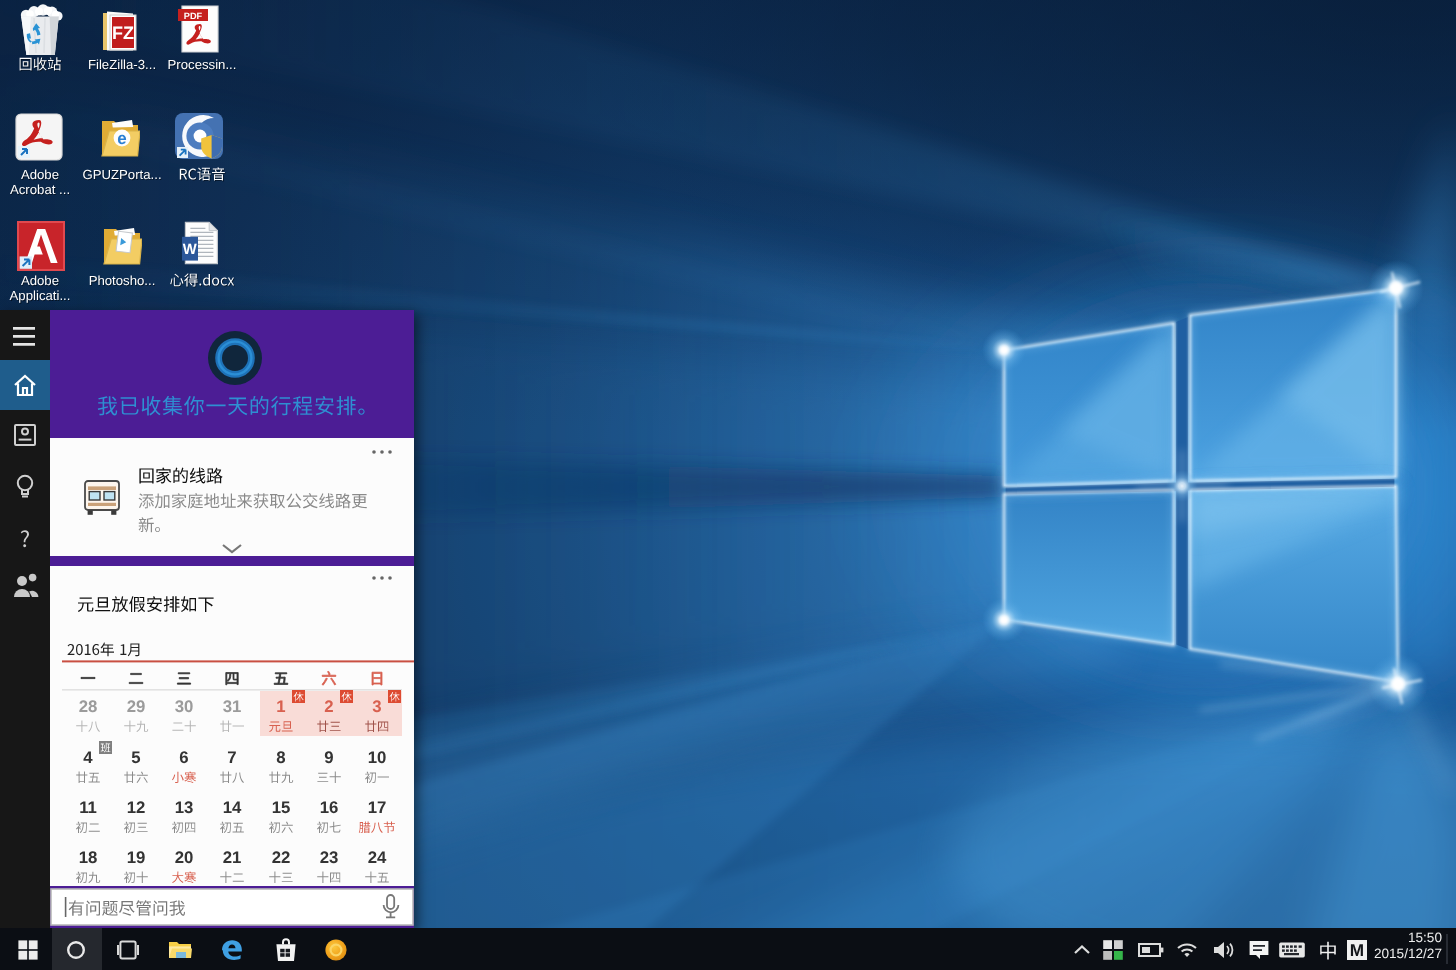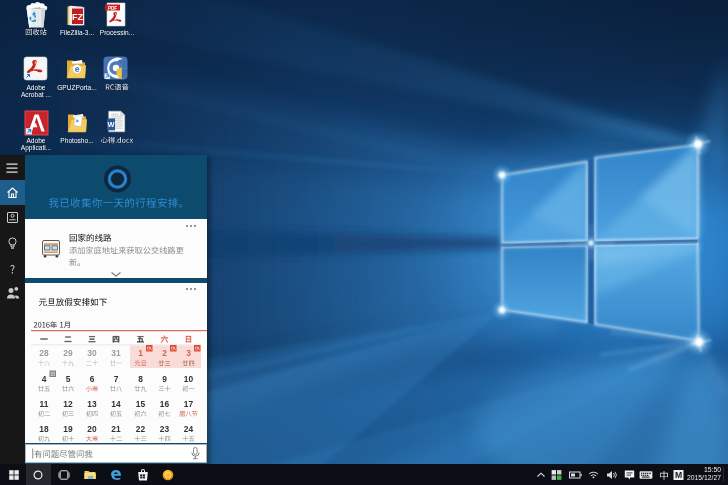--- a/index.html
+++ b/index.html
@@ -1,21 +1,21 @@
 <!DOCTYPE html>
 <html><head><meta charset="utf-8">
 <style>
 * { margin:0; padding:0; box-sizing:border-box; }
 html,body { width:728px; height:485px; overflow:hidden; background:#000; }
 body { font-family:"Liberation Sans",sans-serif; position:relative; }
 .wall { position:absolute; left:0; top:0; }
-.dicons { position:absolute; left:16px; top:0; width:210px; height:160px;padding-left:36px; }
+.dicons { position:absolute; left:0; top:0; width:210px; height:160px;padding-left:36px; }
 .di { position:absolute; }
 .dlab { font-size:6.6px; }
-.cpanel { position:absolute; left:0; top:155px; width:207px; height:309px; background:#0c4a6e; box-shadow:2px 2px 6px rgba(0,0,0,0.5);text-align:right; }
+.cpanel { position:absolute; left:0; top:155px; width:207px; height:309px; background:#4c1d95; box-shadow:2px 2px 6px rgba(0,0,0,0.5);text-align:right; }
 .csb { position:absolute; left:0; top:0; width:25px; height:309px; background:#171717; }
 .cmain { position:absolute; left:25px; top:0; width:182px; height:64px; }
 .card { position:absolute; left:25px; background:#fcfcfc; }
 .c1 { top:64px; height:59px; width:182px; }
 .c2 { top:128px; height:160px; width:182px; }
 .csearch { position:absolute; left:25px; top:289px; width:182px; height:19px; }
 .tbar { position:absolute; left:0; top:464px; width:728px; height:21px; background:#0b0e14; }
 .ti { position:absolute; top:50%; transform:translateY(-50%); }
 .clock { position:absolute; right:7px; top:2px; color:#eee; font-size:6.8px; line-height:8.2px; text-align:right; }
 </style></head>

